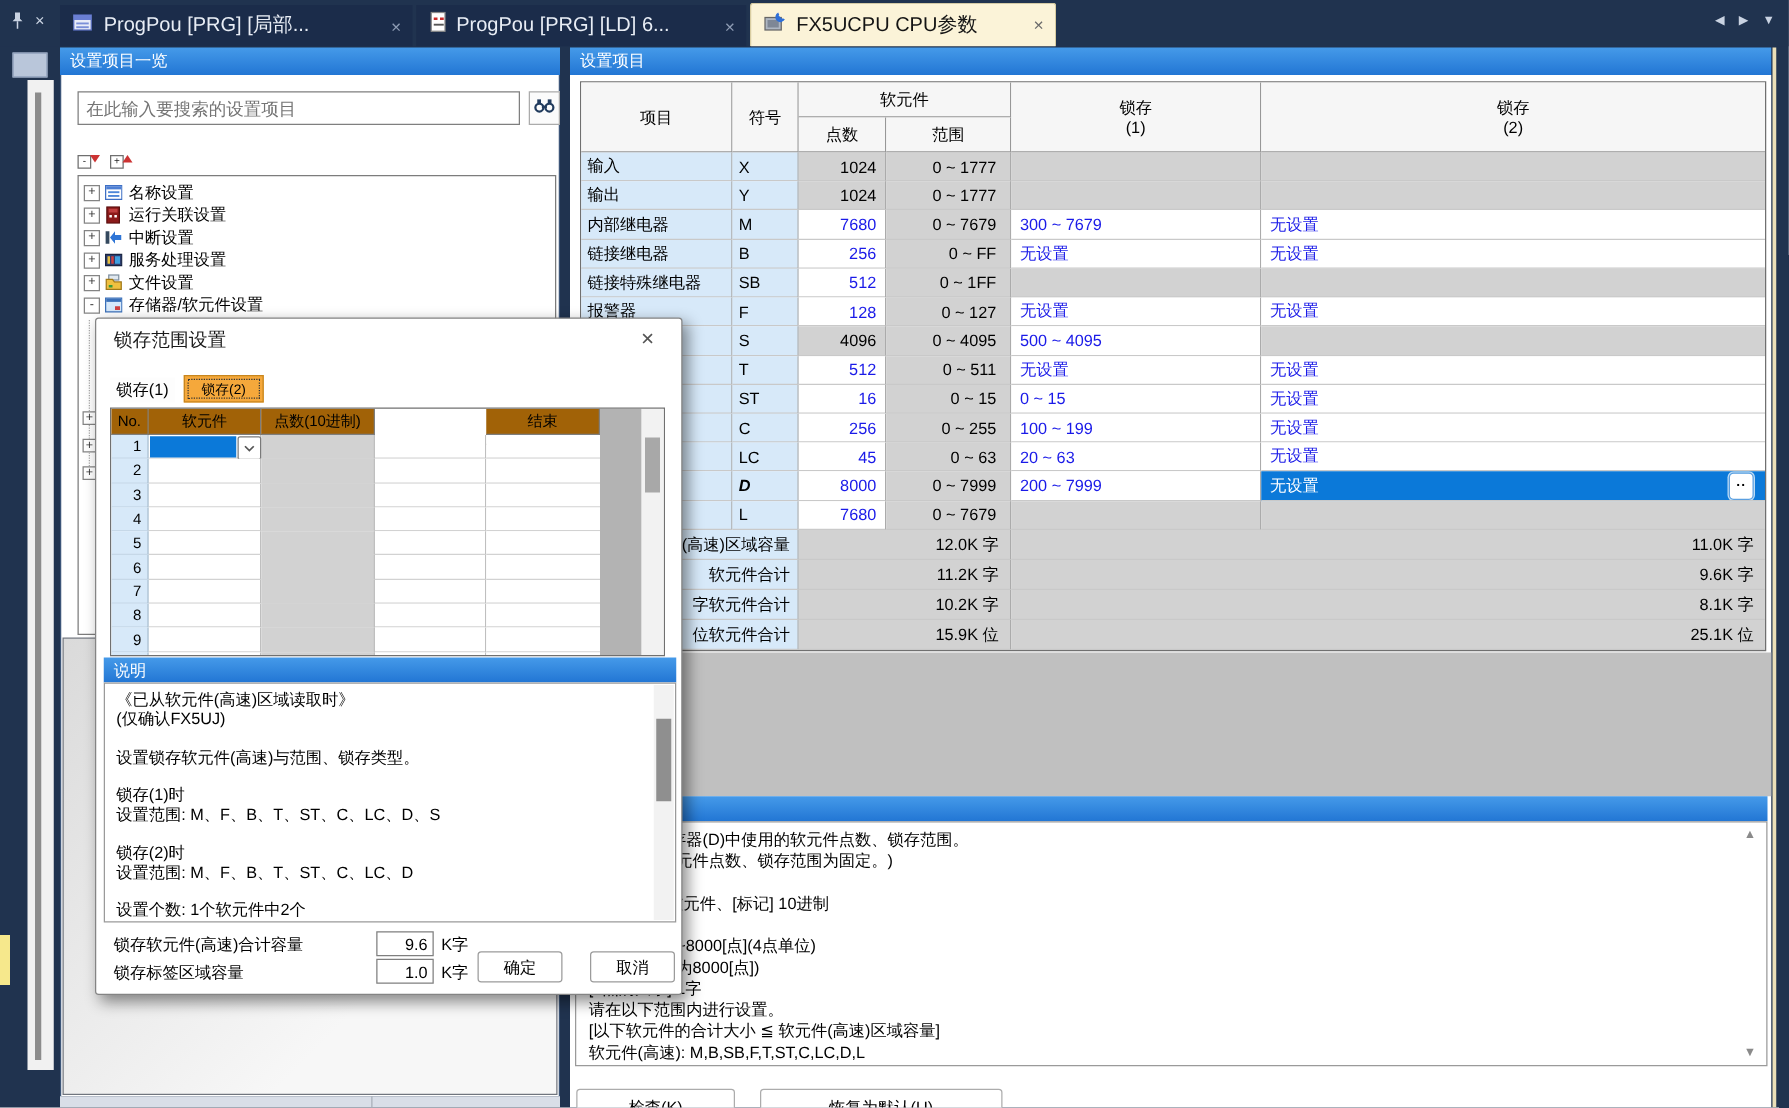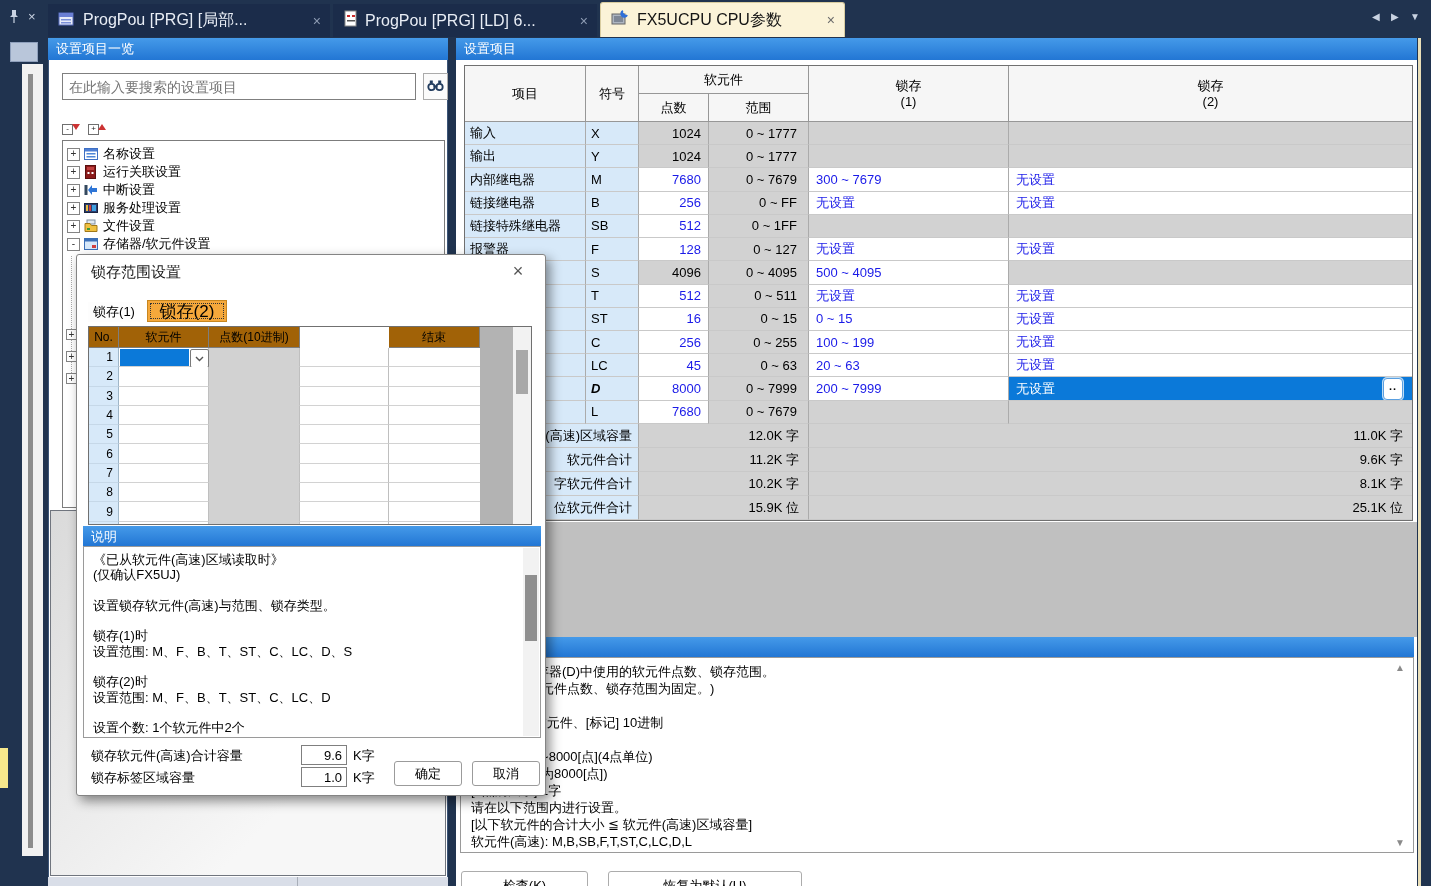--- a/index.html
+++ b/index.html
@@ -87,21 +87,21 @@
   .scrollarr{color:#8A8A8A;font-size:10px}
   .btn{background:#FFF;border:1px solid #ACACAC;border-radius:3px;font-size:13px;color:#000;
        display:flex;align-items:flex-start;justify-content:center;padding-top:5px}
 
   
   .dialog{left:76px;top:254px;width:470px;height:542px;background:#FFF;border:1px solid #848484;border-radius:3px;
           box-shadow:4px 5px 12px rgba(0,0,0,.45);z-index:50}
   .dlg-title{left:14px;top:8px;font-size:15px;color:#1A1A1A}
   .dlg-close{left:428px;top:3px;width:26px;height:26px;color:#555;font-size:18px;text-align:center;line-height:26px}
   .dlg-tab1{left:11px;top:47px;width:52px;height:20px;font-size:13px;color:#000;display:flex;align-items:center;justify-content:center;background:#FDFDFD}
-  .dlg-tab2{left:70px;top:45px;width:80px;height:22px;font-size:17px;color:#000;display:flex;align-items:center;justify-content:center;
+  .dlg-tab2{left:70px;top:45px;width:64px;height:22px;font-size:11px;color:#000;display:flex;align-items:center;justify-content:center;
             background:#F5A83B;border:1px solid #C8861E;outline:1px dotted #333;outline-offset:-4px}
   .dlg-gridwrap{left:11px;top:71px;width:444px;height:199px;border:1px solid #707070;background:#FFF;overflow:hidden}
   .ghead{display:flex;height:21px}
   .ghcell{box-sizing:border-box;background:#a16207;border-right:1px solid #7E7E7E;border-bottom:1px solid #7E7E7E;
           font-size:12px;color:#000;display:flex;align-items:center;justify-content:center;white-space:nowrap}
   .grows{position:absolute;left:0;top:21px;width:391px;height:176px;overflow:hidden}
   .grow{display:flex;height:19.3px}
   .gcell{box-sizing:border-box;border-right:1px solid #BFBFBF;border-bottom:1px solid #D2D2D2;font-size:12px;display:flex;align-items:center}
   .g-no{width:30px;background:#D7E9F9;justify-content:flex-end;padding-right:5px;border-right:1px solid #9FB6C8;border-bottom:1px solid #C6D8E8}
   .g-dev{width:90px;background:#FFF;position:relative}
@@ -609,15 +609,15 @@
   </div>
 
   <div class="abs cap-label" style="left:14px;top:492px">锁存软元件(高速)合计容量</div>
   <div class="abs cap-box" style="left:224px;top:490px">9.6</div>
   <div class="abs cap-unit" style="left:276px;top:492px">K字</div>
 
   <div class="abs cap-label" style="left:14px;top:514px">锁存标签区域容量</div>
   <div class="abs cap-box" style="left:224px;top:512px">1.0</div>
   <div class="abs cap-unit" style="left:276px;top:514px">K字</div>
 
-  <div class="abs dlg-btn" style="left:317px;top:506px">确定</div>
+  <div class="abs dlg-btn" style="left:305px;top:506px">确定</div>
   <div class="abs dlg-btn" style="left:395px;top:506px">取消</div>
 </div>
 
 </body></html>

